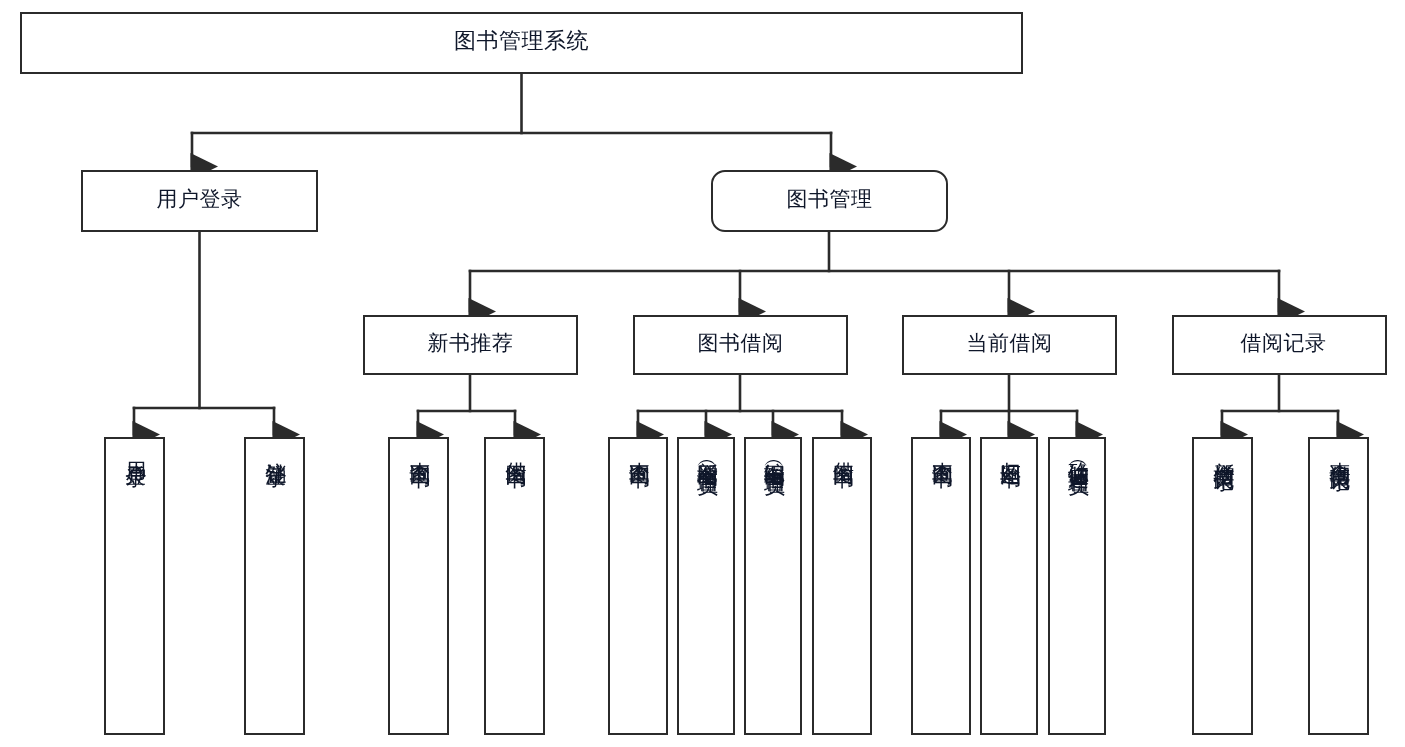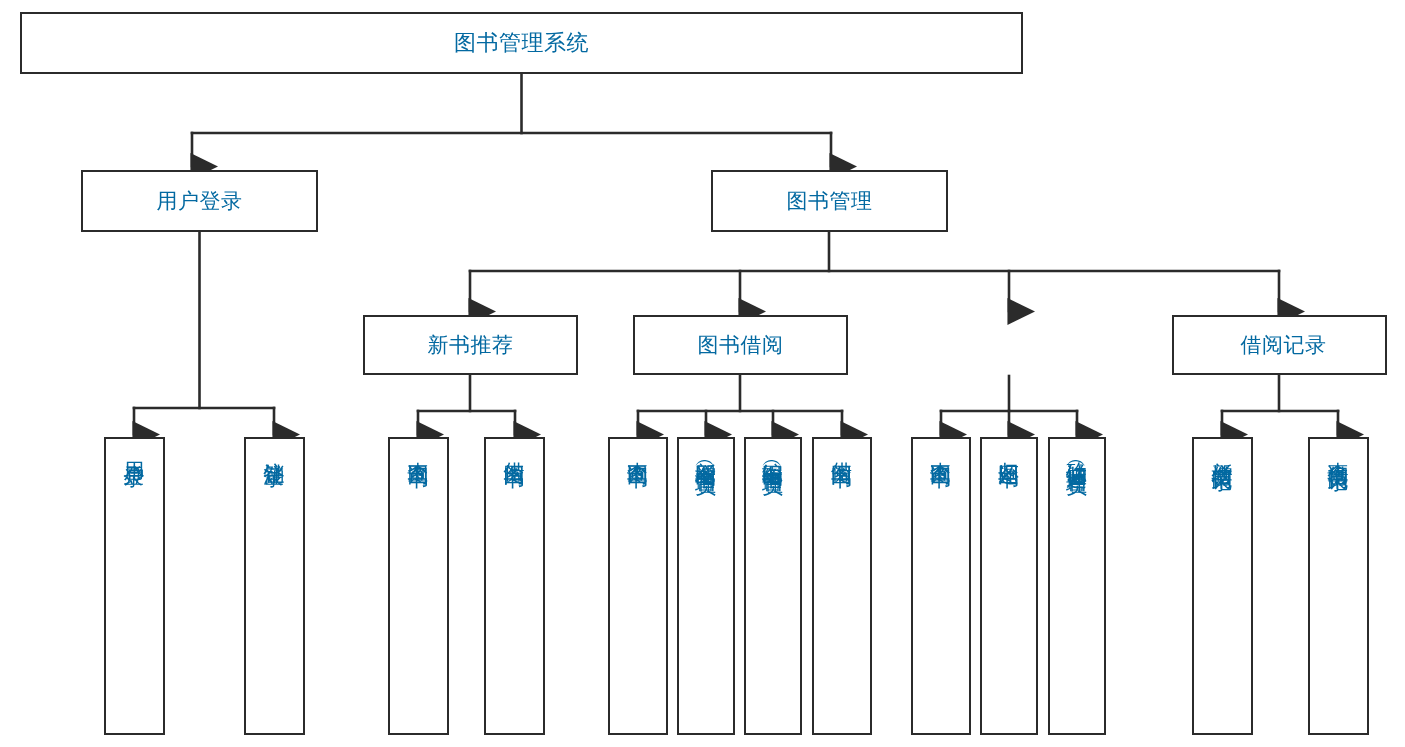--- a/index.html
+++ b/index.html
@@ -32,24 +32,25 @@
     position: absolute;
     box-sizing: border-box;
     background: #ffffff;
     border: 2.5px solid #2b2b2b;
     display: flex;
     align-items: center;
     justify-content: center;
     overflow: hidden;
   }
   .node .label {
-    color: #0369a1;
+    color: #0f172a;
     text-align: left;
     line-height: 1.12;
     white-space: nowrap;
+    font-family: Liberation Mono, monospace;
   }
   
   .node.h .label {
     font-size: 21px;
     letter-spacing: 0.5px;
   }
   .node.h.root .label {
     font-size: 22px;
   }
   
@@ -134,32 +135,35 @@
   </svg>
 
   <div class="node h root" style="left:20px; top:12px; width:1003px; height:62px;">
     <span class="label">图书管理系统</span>
   </div>
 
   <div class="node h" style="left:81px; top:170px; width:237px; height:62px;">
     <span class="label">用户登录</span>
   </div>
 
-  <div class="node h" style="left:711px; top:170px; width:237px; height:62px;">
+  <div class="node h" style="left:711px; top:170px; width:237px; height:62px;border-radius:14px;">
     <span class="label">图书管理</span>
   </div>
 
   <div class="node h" style="left:363px; top:315px; width:215px; height:60px;">
     <span class="label">新书推荐</span>
   </div>
 
   <div class="node h" style="left:633px; top:315px; width:215px; height:60px;">
     <span class="label">图书借阅</span>
   </div>
 
+  <div class="node h" style="left:902px; top:315px; width:215px; height:60px;">
+    <span class="label">当前借阅</span>
+  </div>
 
   <div class="node h" style="left:1172px; top:315px; width:215px; height:60px;padding-left:8px;">
     <span class="label">借阅记录</span>
   </div>
 
   <div class="node v" style="left:104px; top:437px; width:61px; height:298px;">
     <span class="label">用户登录</span>
   </div>
 
   <div class="node v" style="left:244px; top:437px; width:61px; height:298px;">

